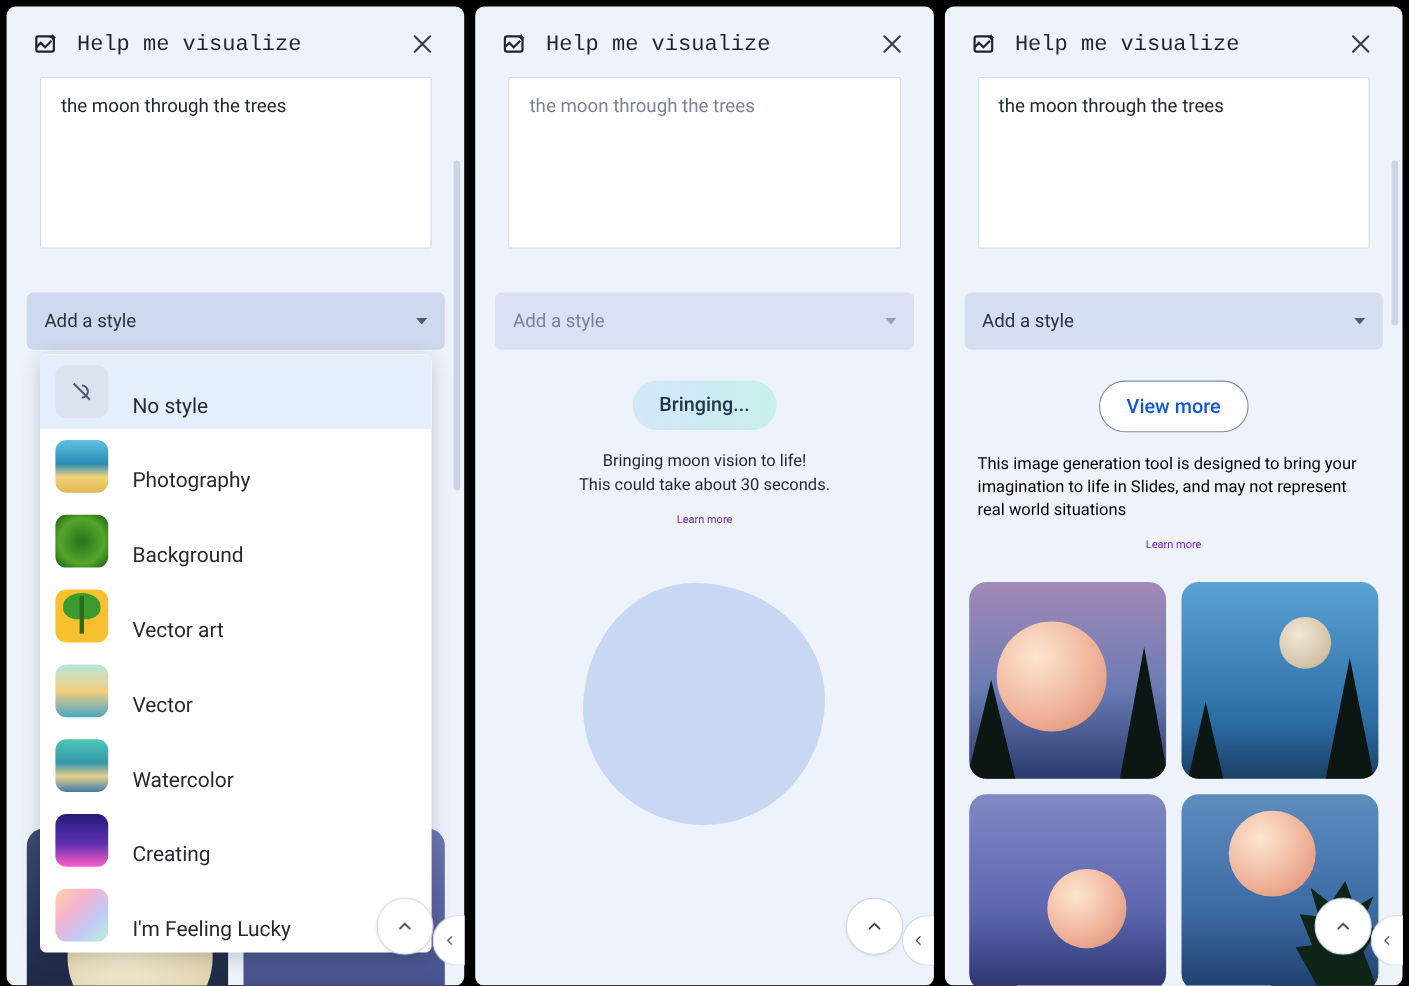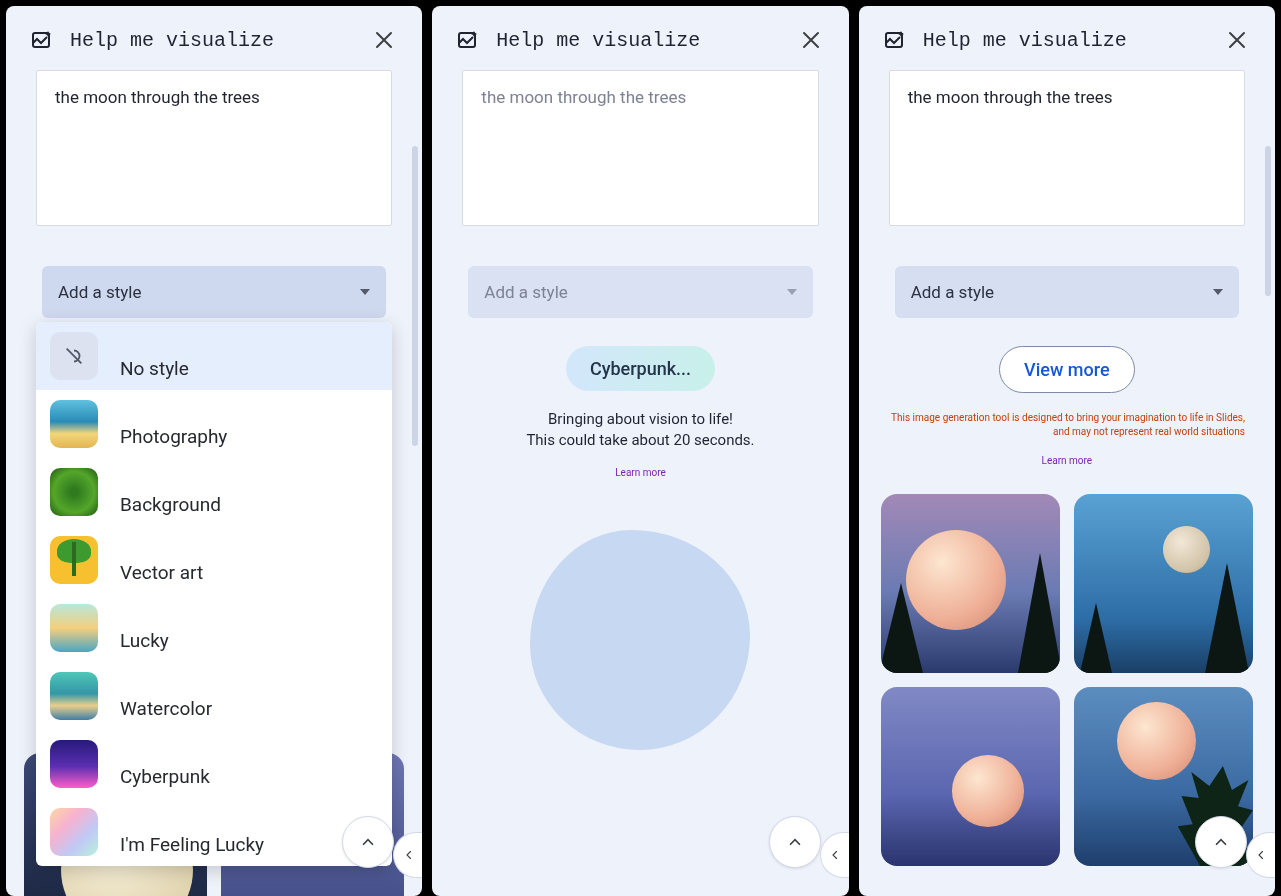--- a/index.html
+++ b/index.html
@@ -64,21 +64,21 @@
   .prompt-box.disabled { color:#7d8294; }
   .style-select {
     background: #ced8ef;
     border-radius: 6px;
     height: 52px;
     display:flex;
     align-items:center;
     padding: 0 16px;
     font-size: 17px;
     color:#2b3140;
-    margin: 0 18px;
+    margin: 0 0;
     position:relative;
     cursor:pointer;
   }
   .style-select.disabled { background:#d9e1f3; color:#7d8294; }
   .style-select .caret {
     margin-left:auto;
     width:0;height:0;
     border-left:5px solid transparent;
     border-right:5px solid transparent;
     border-top:6px solid #555a68;
@@ -134,21 +134,21 @@
     color:#24344a;
   }
   .viewmore-pill{
     background:#fff;
     border:1px solid #7e8aa8;
     color:#1558d6;
     cursor:pointer;
     text-align:right;
   }
   .status-text{ font-size:15px; color:#1f2430; margin-top:18px; line-height:1.4;}
-  .disclaimer{ font-size:10px; color:#c2410c; margin-top:18px; line-height:1.4; text-align:right; padding:0 12px;}
+  .disclaimer{ font-size:15px; color:#000000; margin-top:18px; line-height:1.4; text-align:left; padding:0 12px;}
   .learn-link{ display:block; margin-top:16px; color:#7b24b3; font-size:10px; text-align:center; cursor:pointer;}
   .blob {
     width:220px;height:220px;
     background:#c7d8f2;
     margin: 52px auto 0;
     border-radius: 46% 54% 50% 50% / 52% 48% 52% 48%;
   }
   .thumb-grid{
     display:grid;
     grid-template-columns:1fr 1fr;
@@ -277,29 +277,29 @@
         <div class="dd-item">
           <span class="swatch sw-bg"></span>
           <span>Background</span>
         </div>
         <div class="dd-item">
           <span class="swatch sw-vector"></span>
           <span>Vector art</span>
         </div>
         <div class="dd-item">
           <span class="swatch sw-sketch"></span>
-          <span>Lucky</span>
+          <span>Vector</span>
         </div>
         <div class="dd-item">
           <span class="swatch sw-water"></span>
           <span>Watercolor</span>
         </div>
         <div class="dd-item">
           <span class="swatch sw-cyber"></span>
-          <span>Cyberpunk</span>
+          <span>Creating</span>
         </div>
         <div class="dd-item">
           <span class="swatch sw-lucky"></span>
           <span>I'm Feeling Lucky</span>
         </div>
       </div>
     </div>
 
     <div class="bg-thumbs">
       <div class="thumb bt1"></div>
@@ -334,24 +334,24 @@
         </svg>
     </span>
   </div>
   <div class="panel-body">
     <div class="prompt-box disabled">the moon through the trees</div>
     <div class="style-select disabled">
       <span>Add a style</span>
       <span class="caret"></span>
     </div>
     <div class="status-wrap">
-      <span class="pill-btn creating-pill">Cyberpunk...</span>
+      <span class="pill-btn creating-pill">Bringing...</span>
       <div class="status-text">
-        <div>Bringing about vision to life!</div>
-        <div>This could take about 20 seconds.</div>
+        <div>Bringing moon vision to life!</div>
+        <div>This could take about 30 seconds.</div>
       </div>
       <a class="learn-link">Learn more</a>
     </div>
     <div class="blob"></div>
   </div>
   <div class="fab">
     <svg width="18" height="18" viewBox="0 0 24 24">
         <path d="M6 15l6-6 6 6" stroke="#3c4043" stroke-width="2.2" fill="none" stroke-linecap="round"></path>
       </svg>
   </div>

